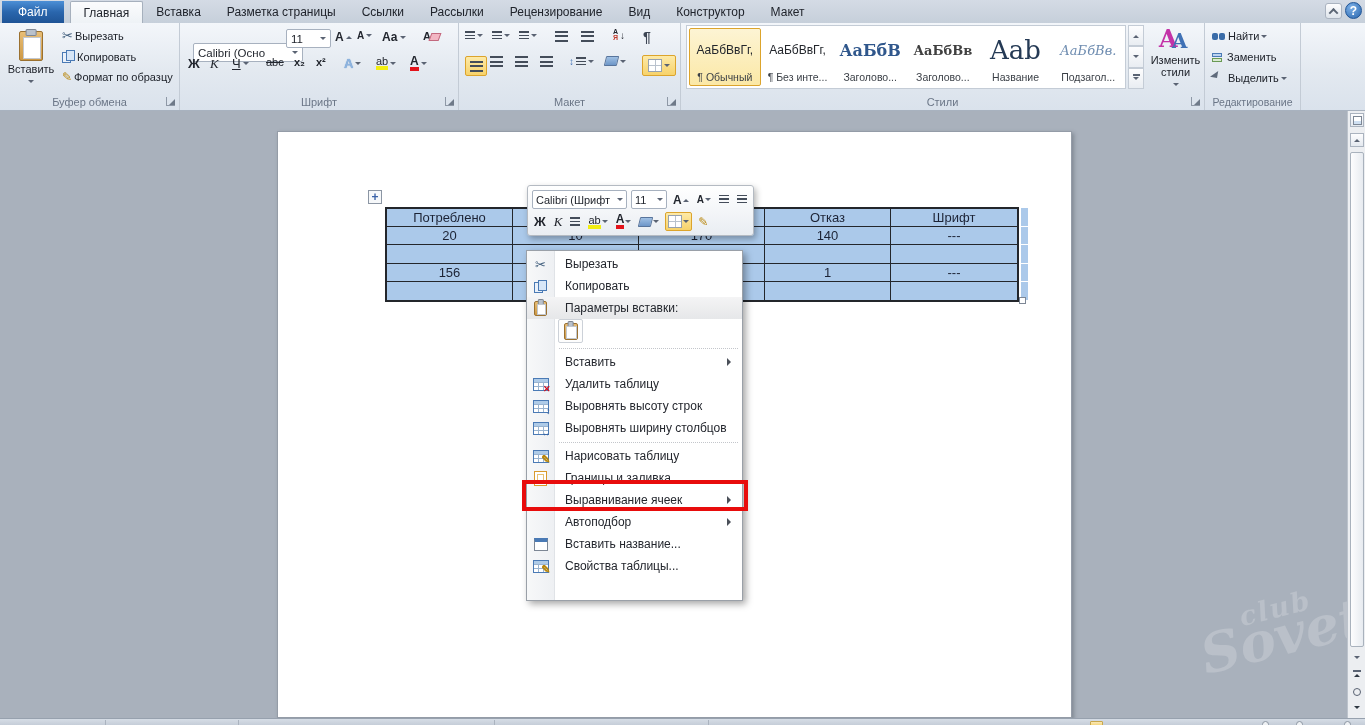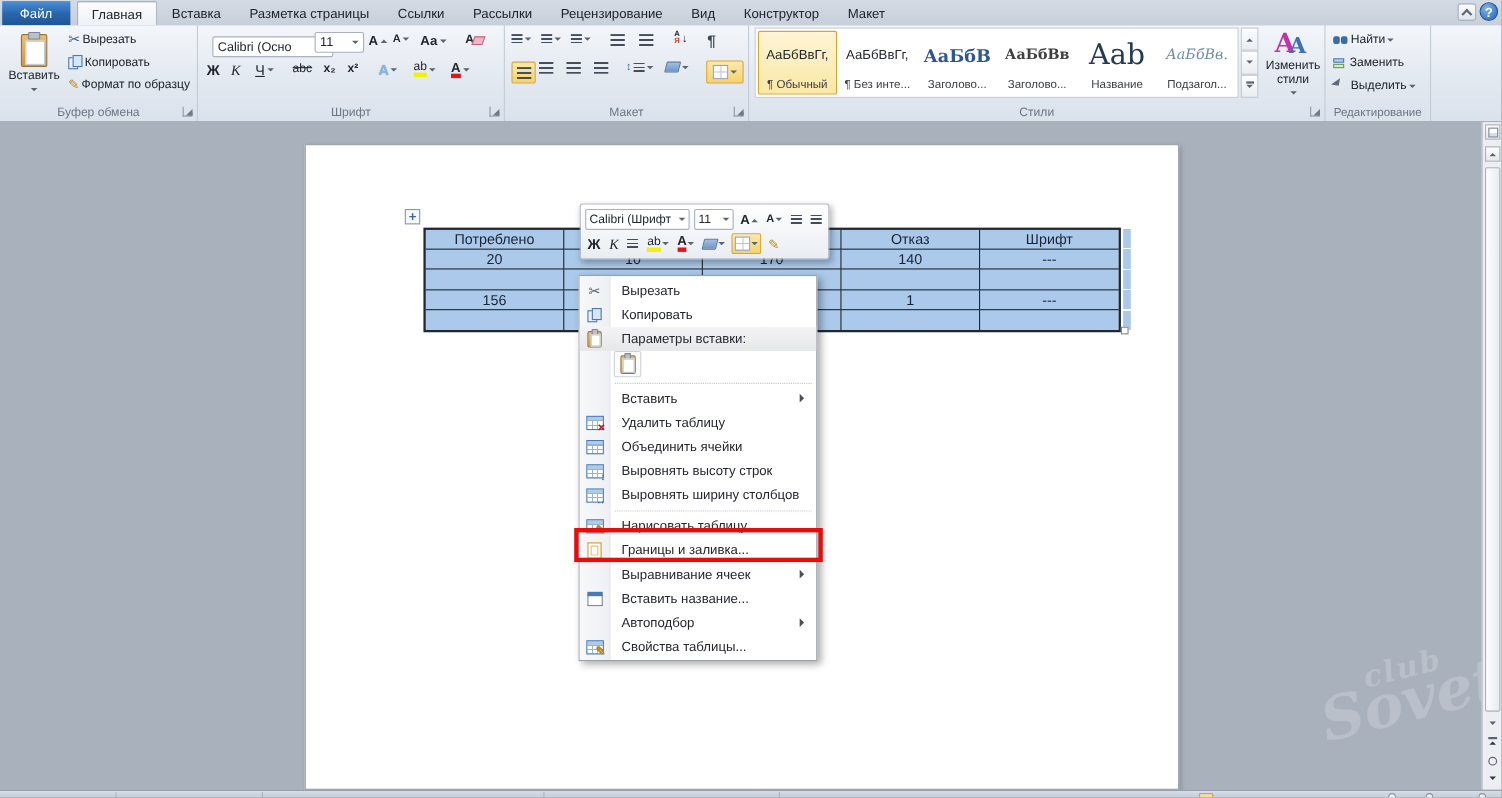--- a/index.html
+++ b/index.html
@@ -166,21 +166,21 @@
     </div>
     <div class="btn" style="left:62px;top:48px">
       <span class="fp-ico">✎</span>
       <span class="rtext">Формат по образцу</span>
     </div>
     <div class="glabel">Буфер обмена</div>
     <div class="launcher"></div>
   </div>
 
   <div class="group" style="left:180px;width:279px">
-    <div class="combo" style="left:13px;top:10px;width:110px">
+    <div class="combo" style="left:13px;top:20px;width:110px">
       <span>Calibri (Осно</span>
         <span class="car"></span>
     </div>
     <div class="combo" style="left:106px;top:6px;width:45px">
       <span>11</span>
         <span class="car"></span>
     </div>
     <div class="btn" style="left:155px;top:7px">
         <span class="aud">А</span>
         <span class="tri-u"></span>
@@ -493,26 +493,20 @@
   <div class="mitem">
     <span class="mico">
         <span class="tblico">
           <span class="ovl red">✕</span>
         </span>
       </span>
     <span>Удалить таблицу</span>
   </div>
   <div class="mitem">
     <span class="mico">
-        <span class="tblico"></span>
-      </span>
-    <span>Объединить ячейки</span>
-  </div>
-  <div class="mitem">
-    <span class="mico">
         <span class="tblico">
           <span class="ovl blue">↕</span>
         </span>
       </span>
     <span>Выровнять высоту строк</span>
   </div>
   <div class="mitem">
     <span class="mico">
         <span class="tblico">
           <span class="ovl blue">↔</span>
@@ -533,28 +527,28 @@
     <span class="mico">
         <span style="width:13px;height:15px;background:#fff;border:1px solid #d99a2b;box-shadow:inset 0 0 0 2px #fff,inset 0 0 0 3px #e8c173"></span>
       </span>
     <span>Границы и заливка...</span>
   </div>
   <div class="mitem">
     <span>Выравнивание ячеек</span>
     <span class="subarr"></span>
   </div>
   <div class="mitem">
-    <span class="mico">
-        <span style="width:14px;height:13px;background:#fff;border:1px solid #7d8795;border-top:4px solid #4a7ab5"></span>
-      </span>
-    <span>Вставить название...</span>
-  </div>
-  <div class="mitem">
     <span>Автоподбор</span>
     <span class="subarr"></span>
+  </div>
+  <div class="mitem">
+    <span class="mico">
+        <span style="width:14px;height:13px;background:#fff;border:1px solid #7d8795;border-top:4px solid #4a7ab5"></span>
+      </span>
+    <span>Вставить название...</span>
   </div>
   <div class="mitem">
     <span class="mico">
         <span class="tblico">
           <span class="ovl gold">✎</span>
         </span>
       </span>
     <span>Свойства таблицы...</span>
   </div>
 </div>

